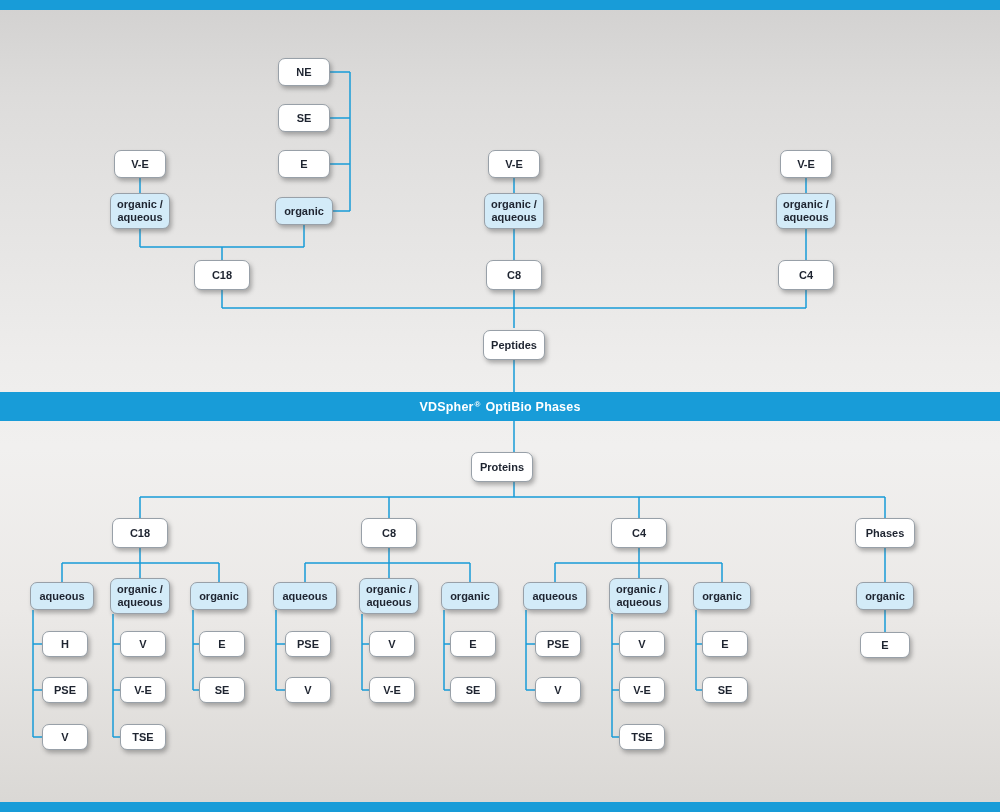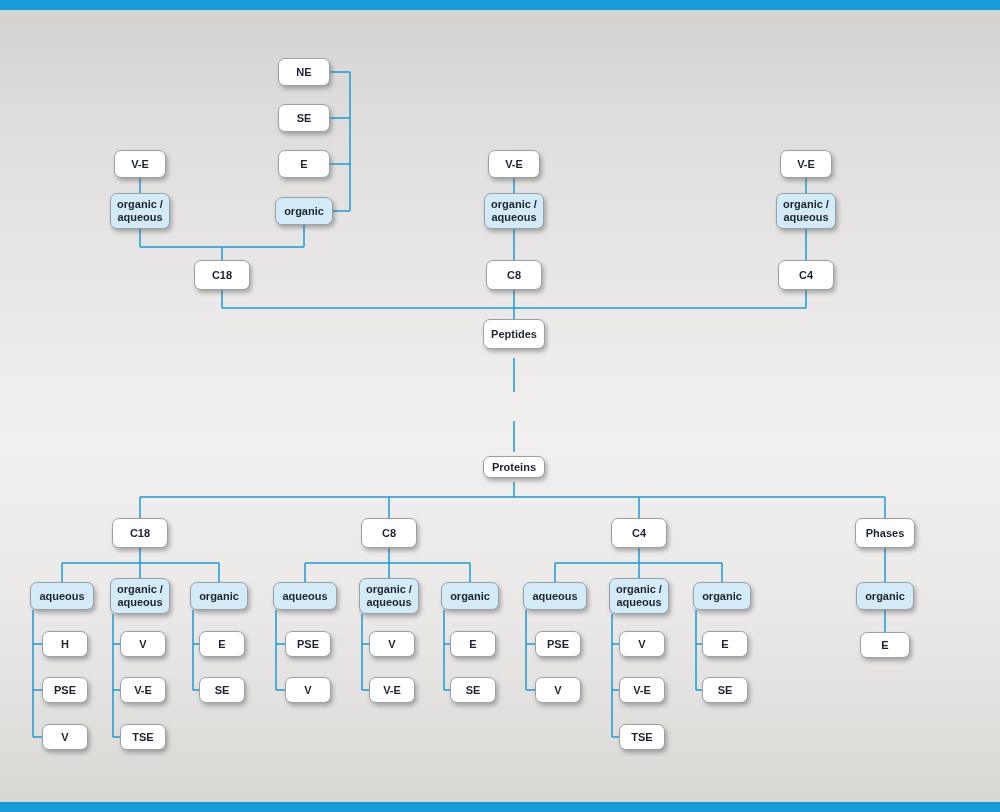--- a/index.html
+++ b/index.html
@@ -82,24 +82,29 @@
 aqueous</div>
   <div class="node" style="left:222px;top:275px;width:56px;height:30px">C18</div>
   <div class="node" style="left:514px;top:164px;width:52px;height:28px">V-E</div>
   <div class="node blue" style="left:514px;top:211px;width:60px;height:36px">organic /
 aqueous</div>
   <div class="node" style="left:514px;top:275px;width:56px;height:30px">C8</div>
   <div class="node" style="left:806px;top:164px;width:52px;height:28px">V-E</div>
   <div class="node blue" style="left:806px;top:211px;width:60px;height:36px">organic /
 aqueous</div>
   <div class="node" style="left:806px;top:275px;width:56px;height:30px">C4</div>
-  <div class="node" style="left:514px;top:334px;width:62px;height:30px">Peptides</div>
+  <div class="node" style="left:514px;top:345px;width:62px;height:30px">Peptides</div>
 
+  <div class="banner">
+    <span>
+      <span>VDSpher</span><span class="reg">®</span><span> OptiBio Phases</span>
+    </span>
+  </div>
 
-  <div class="node" style="left:514px;top:467px;width:62px;height:22px">Proteins</div>
+  <div class="node" style="left:502px;top:467px;width:62px;height:30px">Proteins</div>
   <div class="node" style="left:140px;top:533px;width:56px;height:30px">C18</div>
   <div class="node" style="left:389px;top:533px;width:56px;height:30px">C8</div>
   <div class="node" style="left:639px;top:533px;width:56px;height:30px">C4</div>
   <div class="node" style="left:885px;top:533px;width:60px;height:30px">Phases</div>
 
   <div class="node blue" style="left:62px;top:596px;width:64px;height:28px">aqueous</div>
   <div class="node blue" style="left:140px;top:596px;width:60px;height:36px">organic /
 aqueous</div>
   <div class="node blue" style="left:219px;top:596px;width:58px;height:28px">organic</div>
   <div class="node" style="left:65px;top:644px;width:46px;height:26px">H</div>

